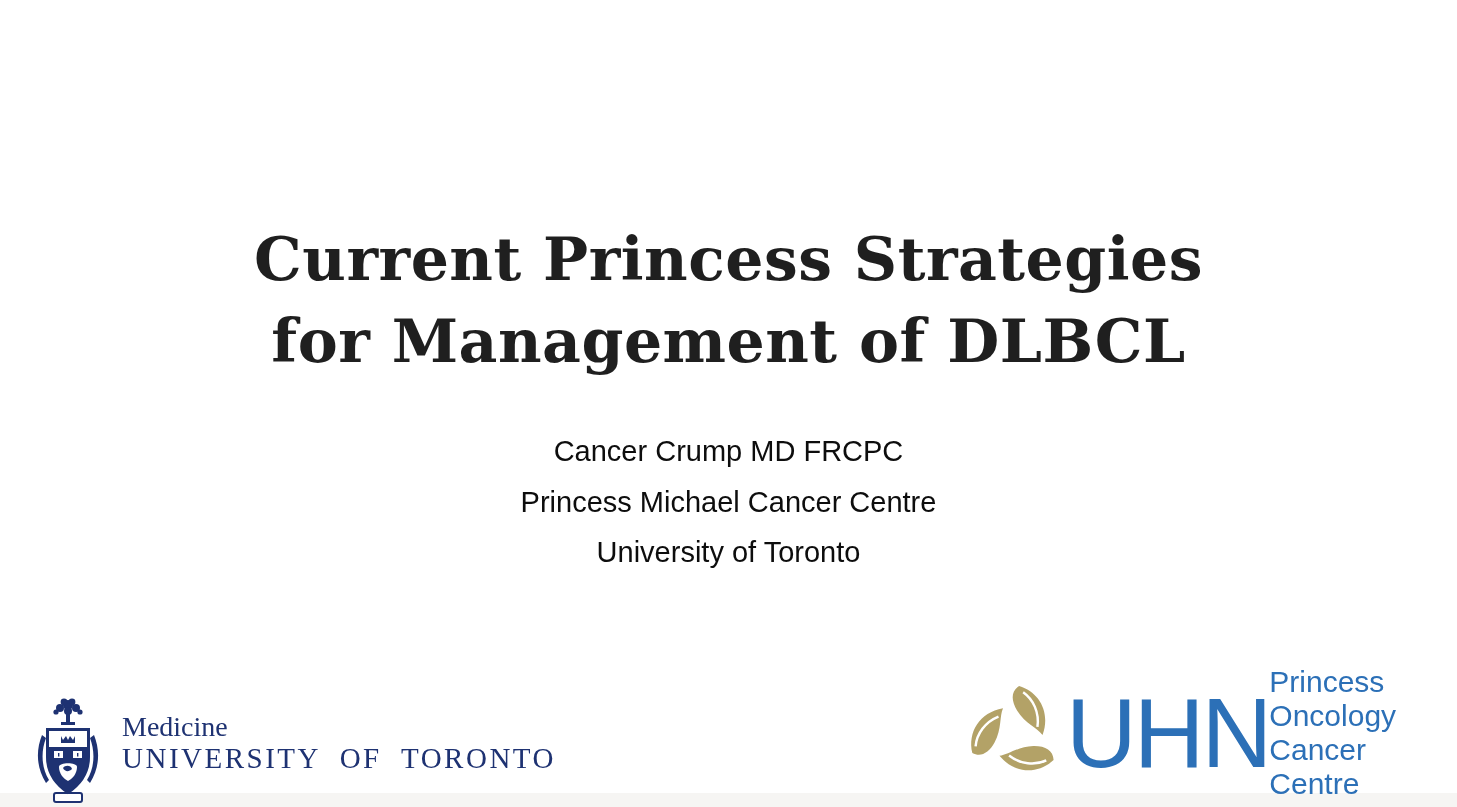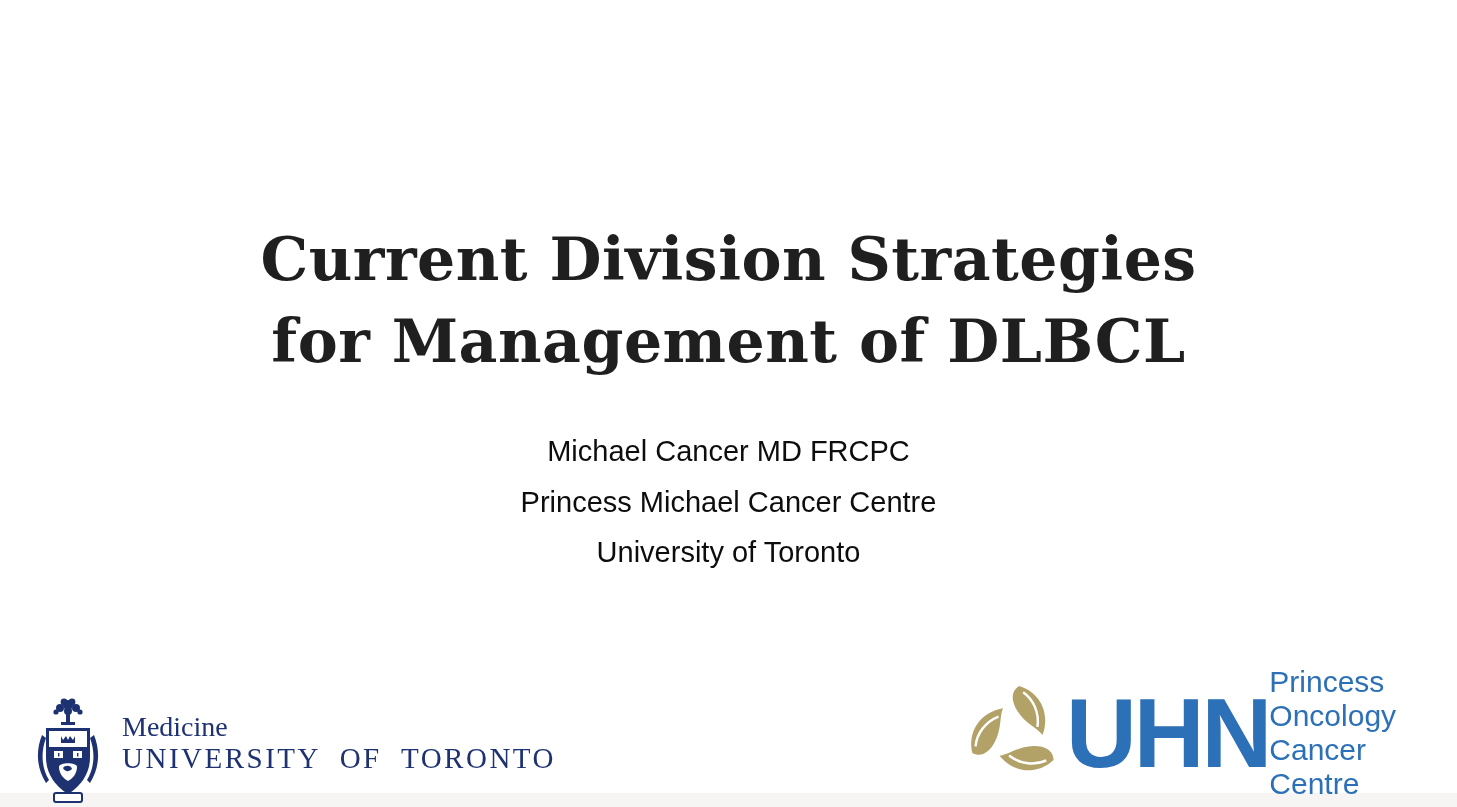--- a/index.html
+++ b/index.html
@@ -91,21 +91,21 @@
     display: flex;
     align-items: center;
   }
   .uhn-swirl {
     width: 110px;
     height: 102px;
     flex: 0 0 auto;
   }
   .uhn-acronym {
     font-family: "Liberation Sans", sans-serif;
-    font-weight: bold;
+    font-weight: normal;
     font-size: 98px;
     line-height: 96px;
     letter-spacing: -3px;
     color: #2c70b7;
     margin-left: -4px;
   }
   .pm-name {
     font-family: Liberation Sans, sans-serif;
     font-size: 30px;
     line-height: 34px;
@@ -113,26 +113,26 @@
   }
 </style>
 </head>
 <body>
 
 <div class="slide">
 
   <div class="bottom-strip"></div>
 
   <div class="title">
-    <div>Current Division Strategies</div>
+    <div>Current Princess Strategies</div>
     <div>for Management of DLBCL</div>
   </div>
 
   <div class="authors">
-    <div>Michael Cancer MD FRCPC</div>
+    <div>Cancer Crump MD FRCPC</div>
     <div>Princess Michael Cancer Centre</div>
     <div>University of Toronto</div>
   </div>
 
   <div class="uoft-logo">
     <svg class="uoft-crest" viewBox="0 0 80 110">
       <g fill="#1e3272">
 
         <circle cx="40" cy="10" r="5"></circle>
         <circle cx="32" cy="13" r="4"></circle>

